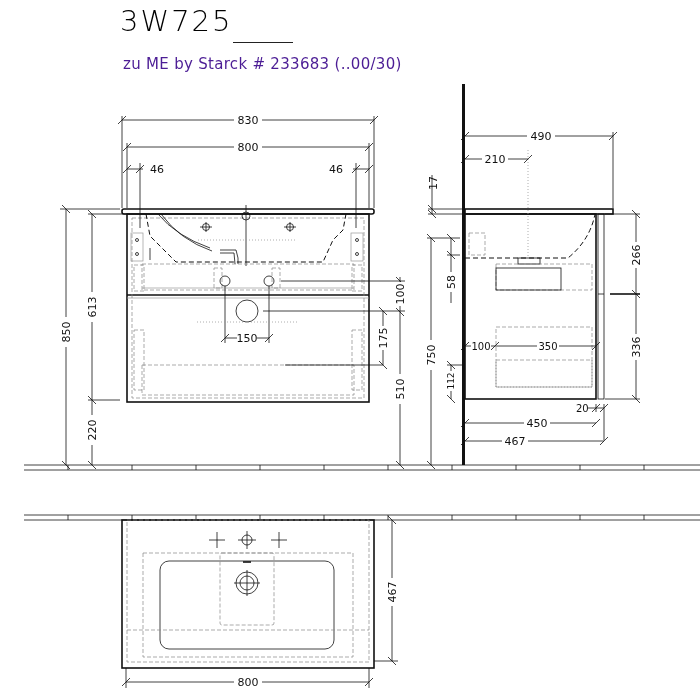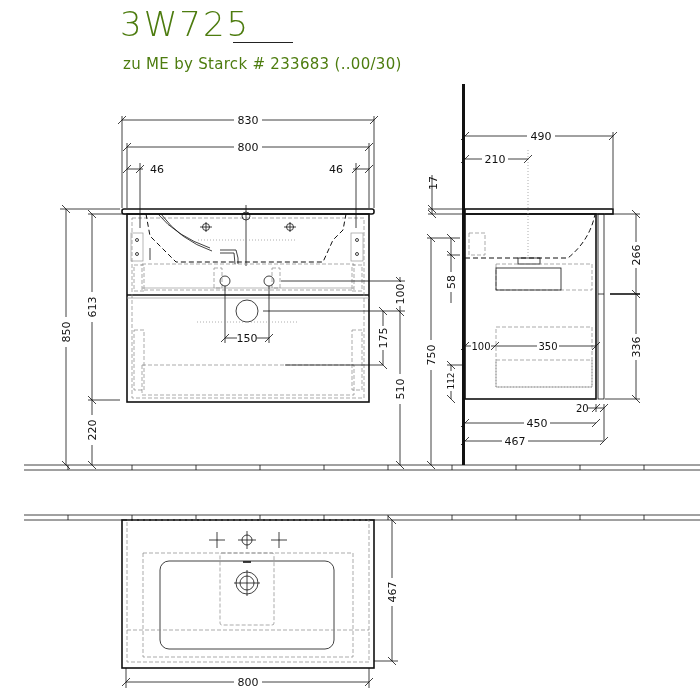--- a/index.html
+++ b/index.html
@@ -1,19 +1,19 @@
 <!DOCTYPE html>
 <html><head>
 <meta charset="utf-8">
 <style>
   html, body { margin: 0; padding: 0; background: #ffffff; }
   body { width: 700px; height: 700px; overflow: hidden; position: relative; font-family: "DejaVu Sans", sans-serif; }
-  .title { position: absolute; left: 120px; top: 4px; font-family: "DejaVu Sans", sans-serif; font-weight: 200; font-size: 34px; letter-spacing: 2px; color: #4d7c0f; }
+  .title { position: absolute; left: 120px; top: 4px; font-family: "DejaVu Sans", sans-serif; font-weight: 200; font-size: 29px; letter-spacing: 2px; color: #000000; }
   .title-line { position: absolute; left: 233px; top: 42px; width: 60px; height: 1px; background: #222; }
-  .subtitle { position: absolute; left: 123px; top: 55px; font-size: 15px; color: #4d7c0f; letter-spacing: 0.3px; }
+  .subtitle { position: absolute; left: 123px; top: 55px; font-size: 15px; color: #4c1d95; letter-spacing: 0.3px; }
   svg { position: absolute; left: 0; top: 0; }
   .dim { font-family: "DejaVu Sans", sans-serif; font-size: 11px; fill: #111; }
   .thick { stroke: #111; stroke-width: 1.6; fill: none; }
   .thin { stroke: #111; stroke-width: 0.8; fill: none; }
   .dash { stroke: #888; stroke-width: 0.7; fill: none; stroke-dasharray: 4 2; }
   .dashb { stroke: #111; stroke-width: 1; fill: none; stroke-dasharray: 5 3; }
   .grey { stroke: #999; stroke-width: 0.7; fill: none; }
   .dot { stroke: #999; stroke-width: 0.8; fill: none; stroke-dasharray: 1 2; }
 </style>
 </head>

